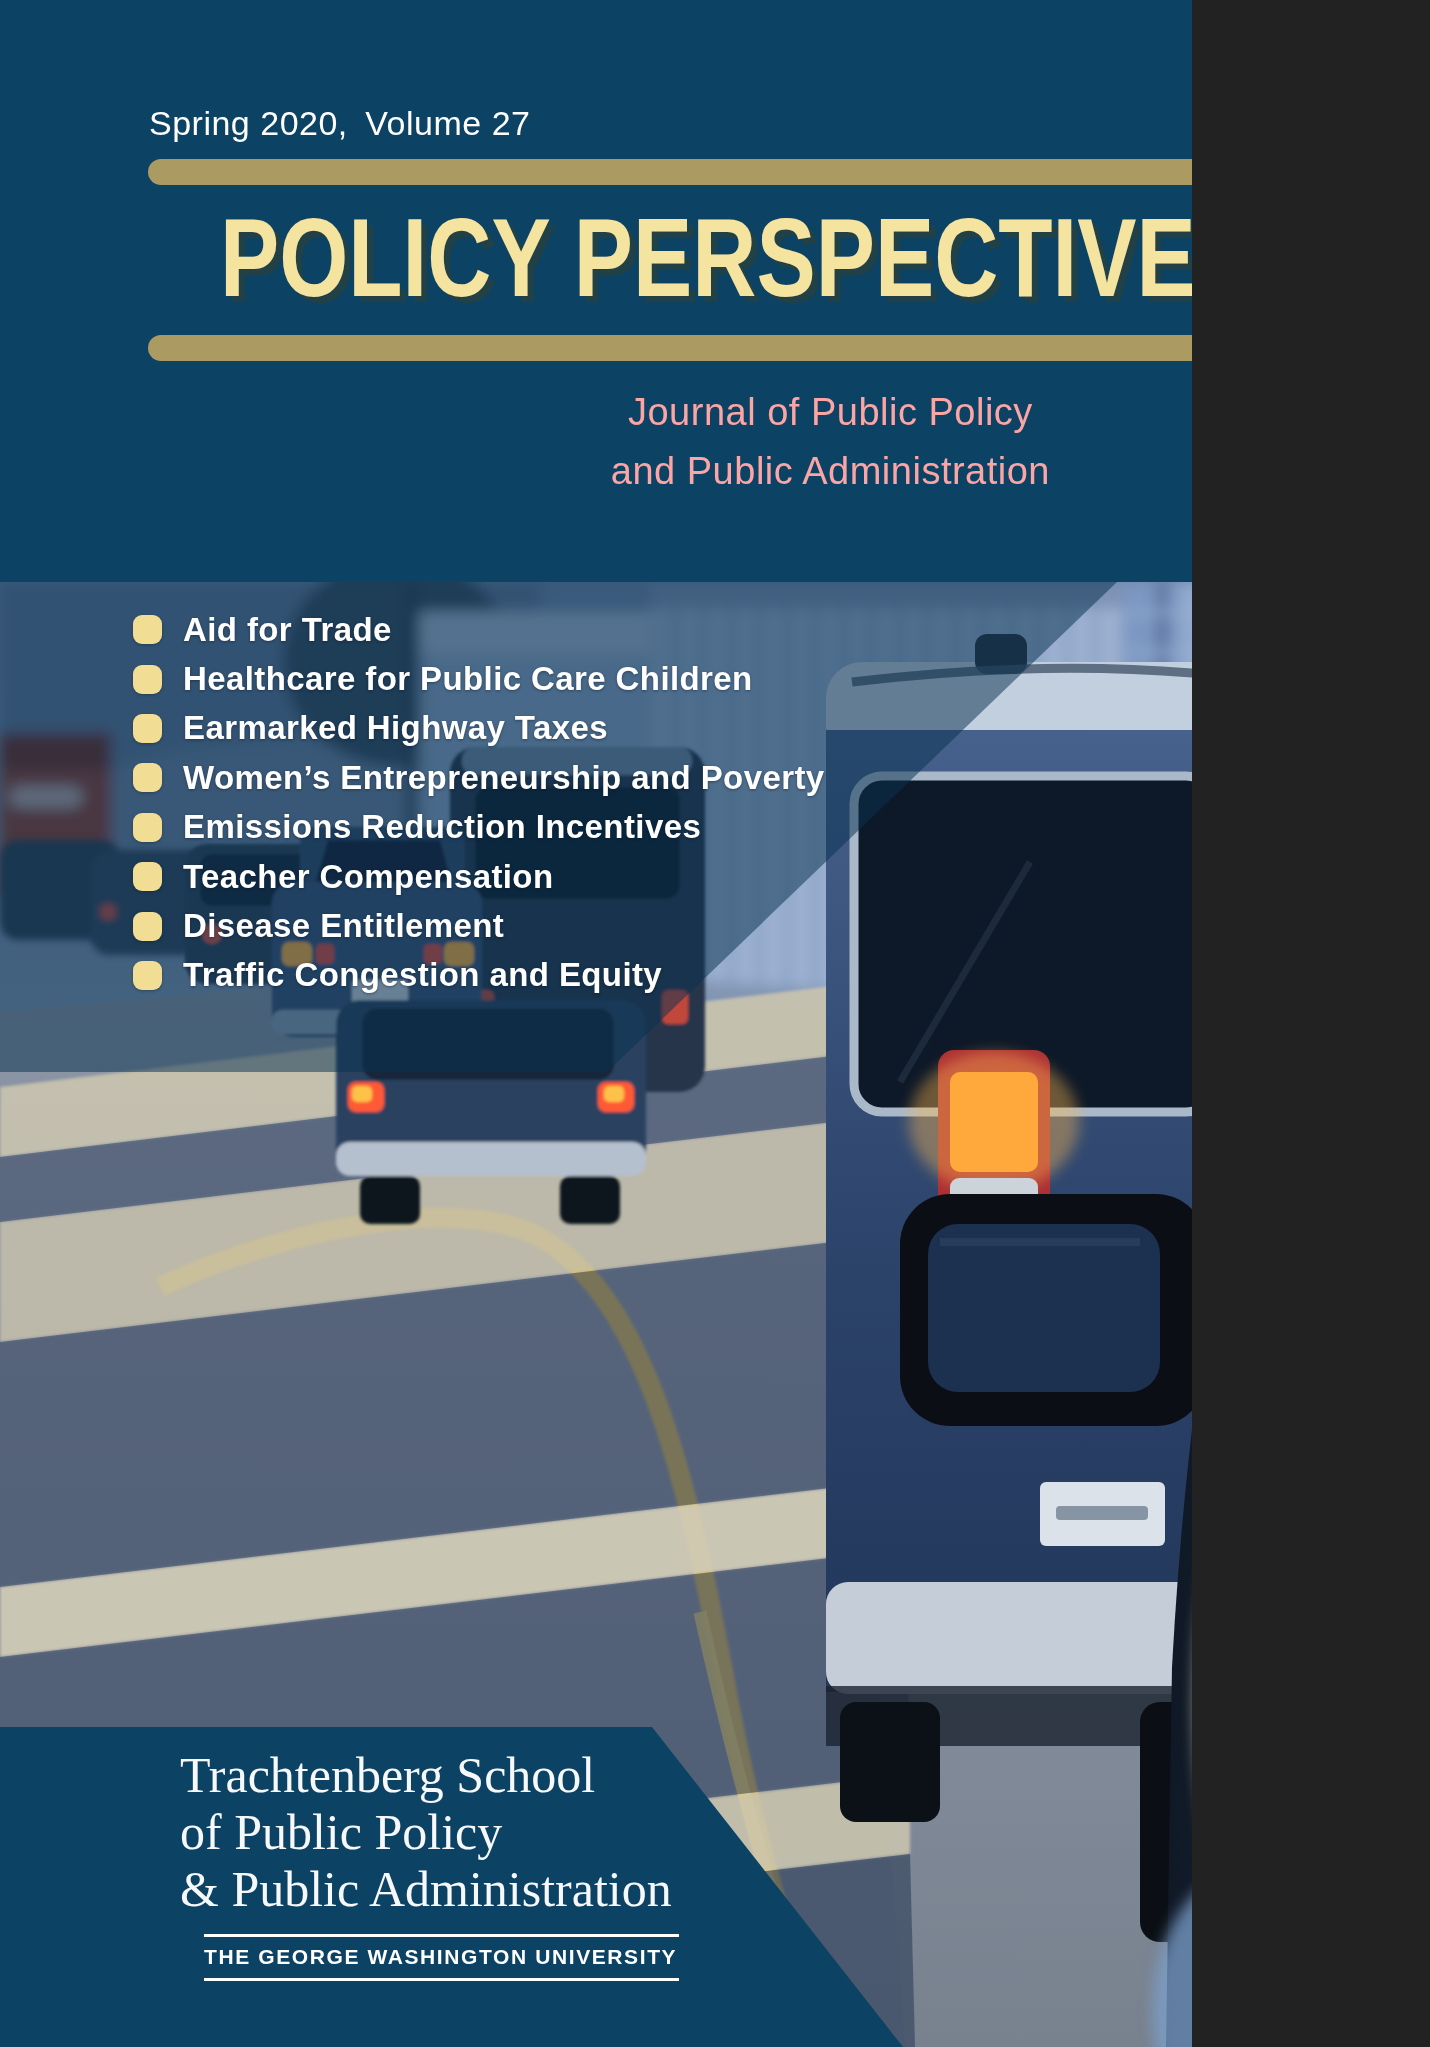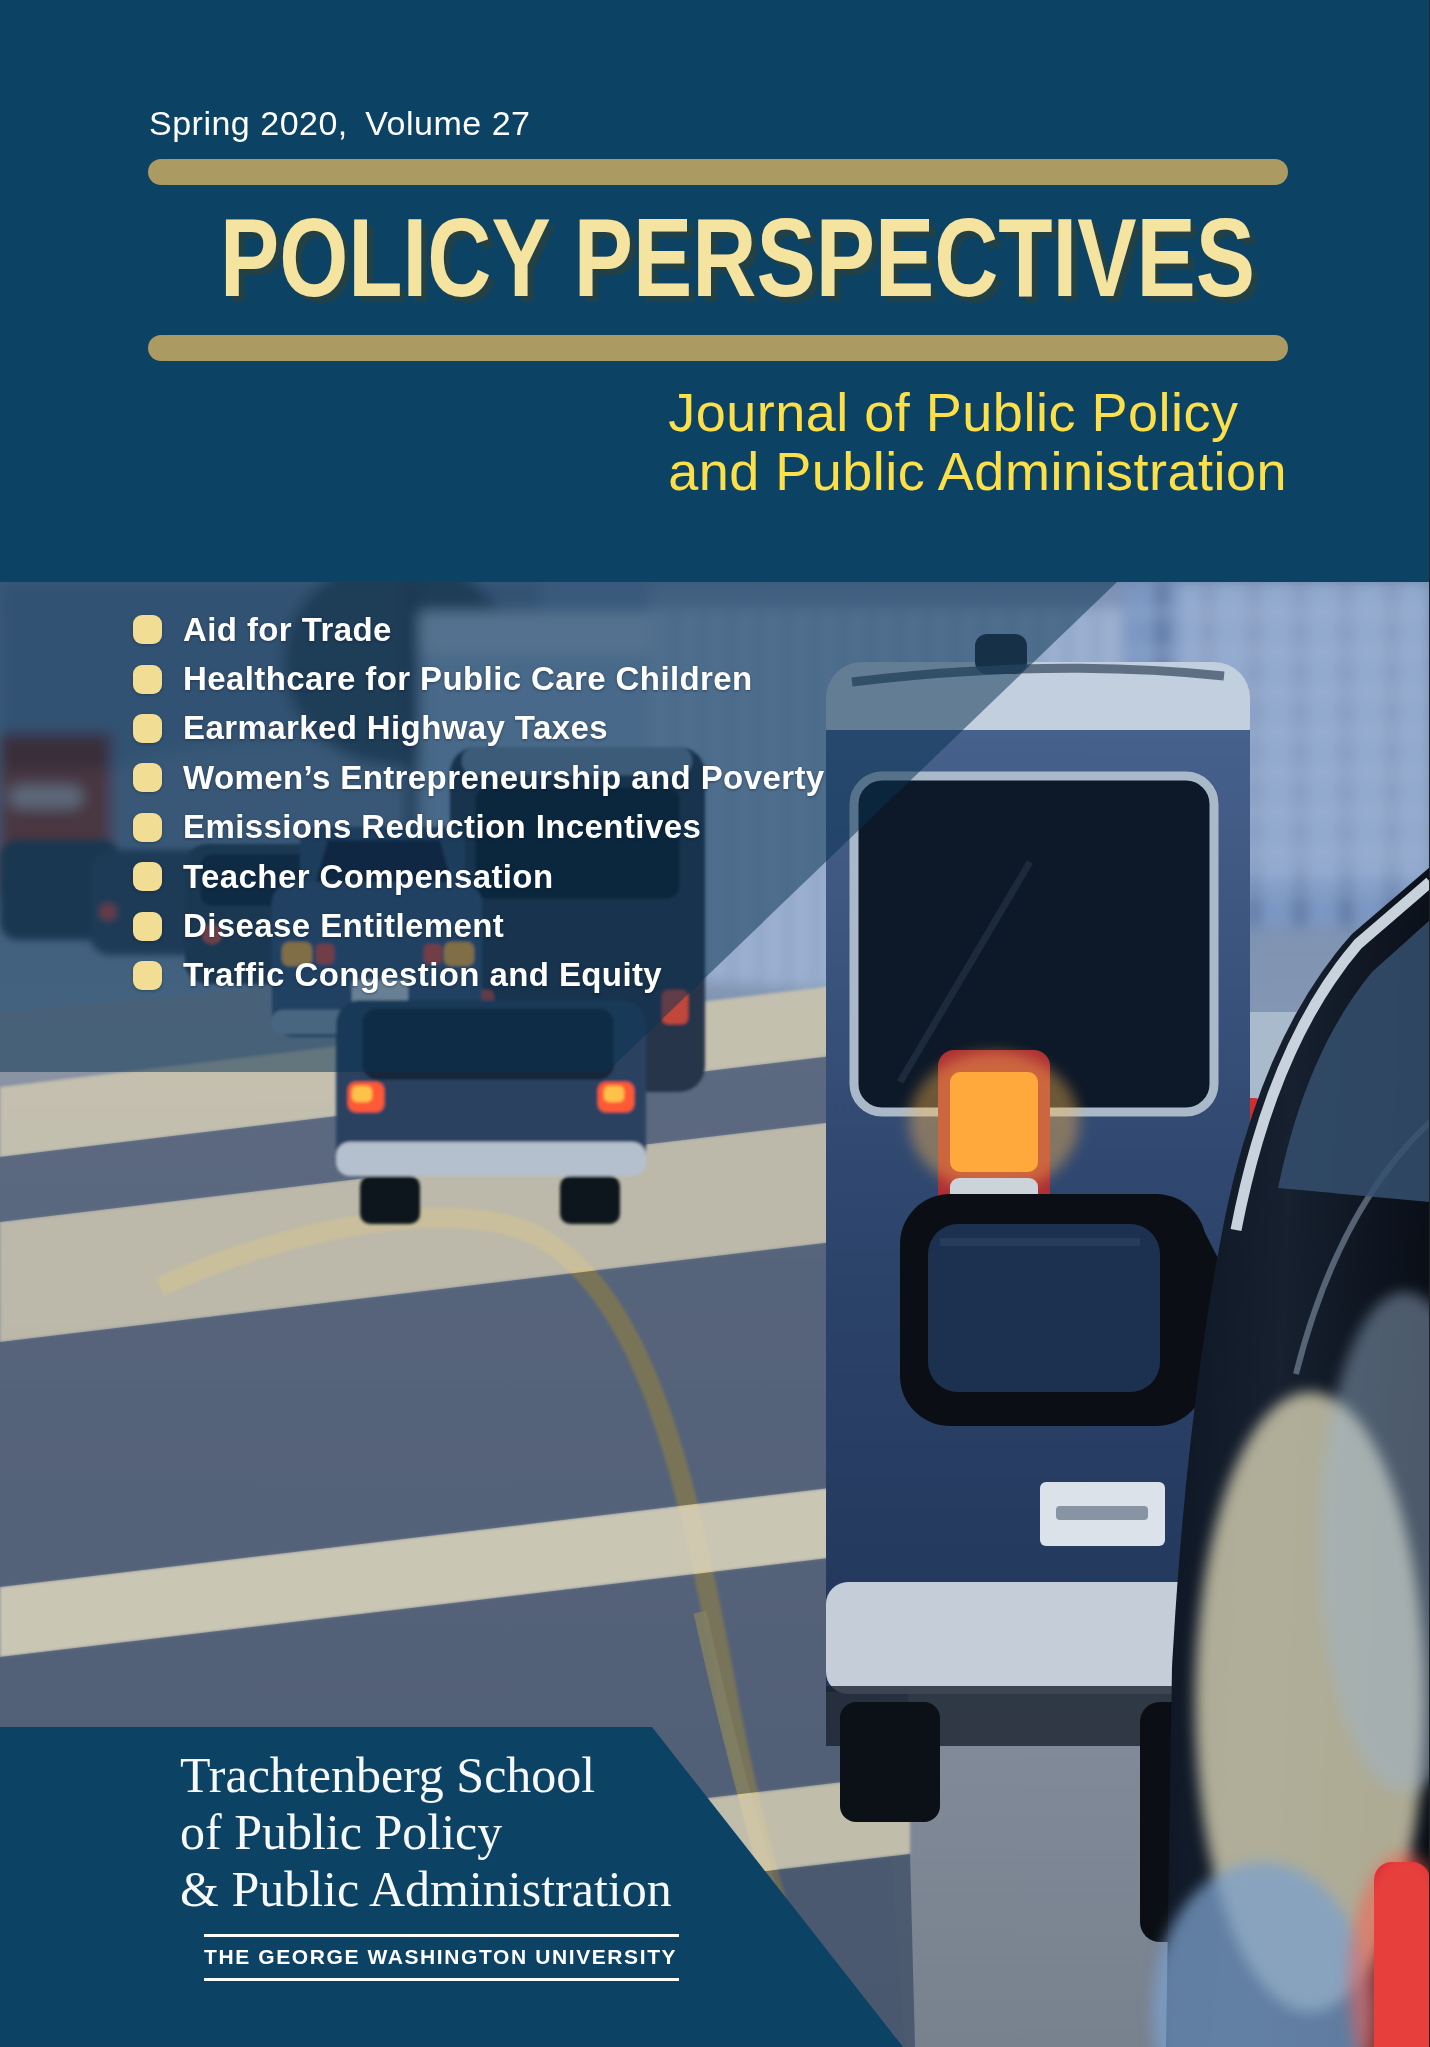--- a/index.html
+++ b/index.html
@@ -1,40 +1,40 @@
 <!DOCTYPE html>
 <html style="--navy: #0C4263; --buff: #AC9A63; --cream: #F5E3A0; --bullet: #F2DD95; --white: #FFFFFF;"><head>
 <meta charset="utf-8">
 <style>
   html,body{margin:0;padding:0;background:#222;}
   .cover{
     position:relative;
-    width:1429px;height:2047px;
+    width:1192px;height:2047px;
     overflow:hidden;
     background:var(--navy,#0C4263);
     font-family:"Liberation Sans", sans-serif;
   }
   
   .issue-line{
     position:absolute;left:149px;top:104px;
     color:var(--white,#fff);font-size:34px;font-weight:400;letter-spacing:.5px;
   }
   .gold-bar{
     position:absolute;left:148px;width:1140px;height:26px;border-radius:13px;
     background:var(--buff,#AC9A63);
   }
   .gold-bar.top{top:159px;}
   .gold-bar.bottom{top:335px;}
   .title-svg{position:absolute;left:220px;top:192px;}
   .title-shadow{fill:rgba(62,64,38,.45);}
   .title-main{fill:var(--cream,#F5E3A0);}
   .subtitle{
     position:absolute;right:142px;top:383px;
-    text-align:left;color:#fde047;
-    font-size:54px;line-height:59px;font-weight:400;letter-spacing:.5px;
+    text-align:center;color:#fca5a5;
+    font-size:38px;line-height:59px;font-weight:400;letter-spacing:.5px;
   }
   
   .photo{position:absolute;left:0;top:582px;}
   .overlay-top{
     position:absolute;left:0;top:582px;width:1430px;height:490px;
     background:rgba(10,49,80,.52);
     clip-path:polygon(0 0,1117px 0,607px 490px,0 490px);
   }
   
   .topics{position:absolute;left:133px;top:605px;}

